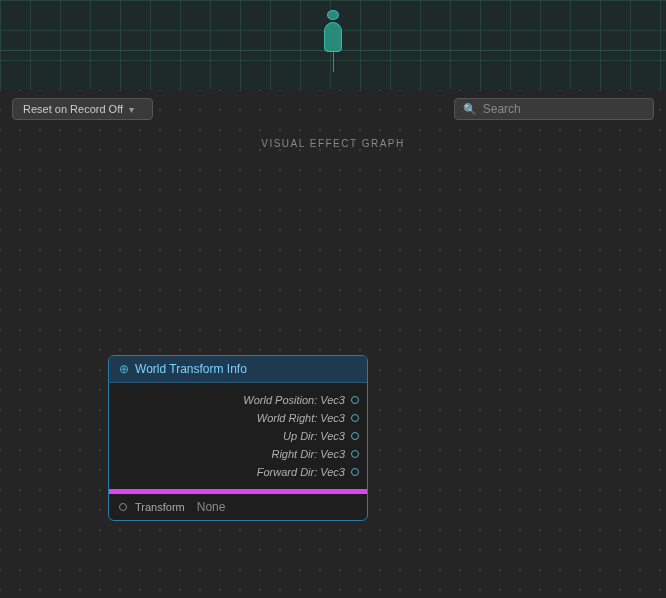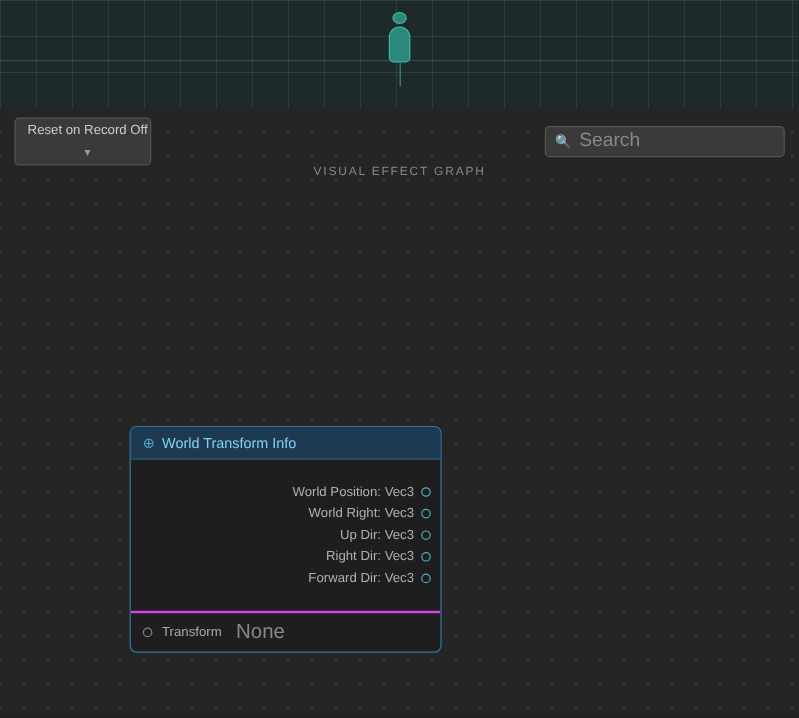--- a/index.html
+++ b/index.html
@@ -122,27 +122,26 @@
       white-space: nowrap;
       margin-top: 40px;
     }
 
     .dropdown-btn {
       background: #3a3a3a;
       border: 1px solid #555;
       border-radius: 4px;
       color: #ccc;
       font-size: 11px;
-      padding: 4px 2px 4px 10px;
+      padding: 4px 18px 4px 10px;
       cursor: pointer;
       display: flex;
       align-items: center;
       gap: 6px;
       white-space: nowrap;
-      flex-direction: column;
     }
 
     .dropdown-btn .chevron {
       color: #999;
       font-size: 10px;
     }
 
     .search-box {
       margin-left: auto;
       background: #3a3a3a;
@@ -157,21 +156,21 @@
 
     .search-icon-wrap {
       color: #888;
       font-size: 11px;
     }
 
     .search-input {
       background: transparent;
       border: none;
       color: #ccc;
-      font-size: 16px;
+      font-size: 12px;
       outline: none;
       width: 100%;
     }
 
     .search-input::placeholder {
       color: #888;
     }
 
     
     #node-card {
@@ -200,21 +199,22 @@
       font-size: 12px;
     }
 
     .node-title {
       color: #7dd3fc;
       font-size: 12px;
       font-weight: 500;
     }
 
     .node-body {
-      padding: 18px 0;
+      padding: 8px 0;
+      font-style: italic;
     }
 
     .node-row {
       display: flex;
       align-items: center;
       justify-content: flex-end;
       padding: 3px 8px 3px 10px;
       gap: 6px;
     }
 
@@ -227,21 +227,21 @@
     .node-port {
       width: 8px;
       height: 8px;
       border-radius: 50%;
       border: 1.5px solid #4ab0c0;
       background: transparent;
       flex-shrink: 0;
     }
 
     .node-footer {
-      border-top: 2px solid #d946ef;
+      border-top: 5px solid #d946ef;
       padding: 6px 10px;
       display: flex;
       align-items: center;
       gap: 8px;
     }
 
     .footer-port {
       width: 8px;
       height: 8px;
       border-radius: 50%;
@@ -250,21 +250,21 @@
       flex-shrink: 0;
     }
 
     .footer-label {
       color: #aaa;
       font-size: 11px;
     }
 
     .footer-value {
       color: #888;
-      font-size: 17px;
+      font-size: 12px;
       margin-left: 4px;
     }
   </style>
 </head>
 <body>
 
 <div id="viewport">
 
   <div class="horizon-line"></div>
   <div class="viewport-object">

